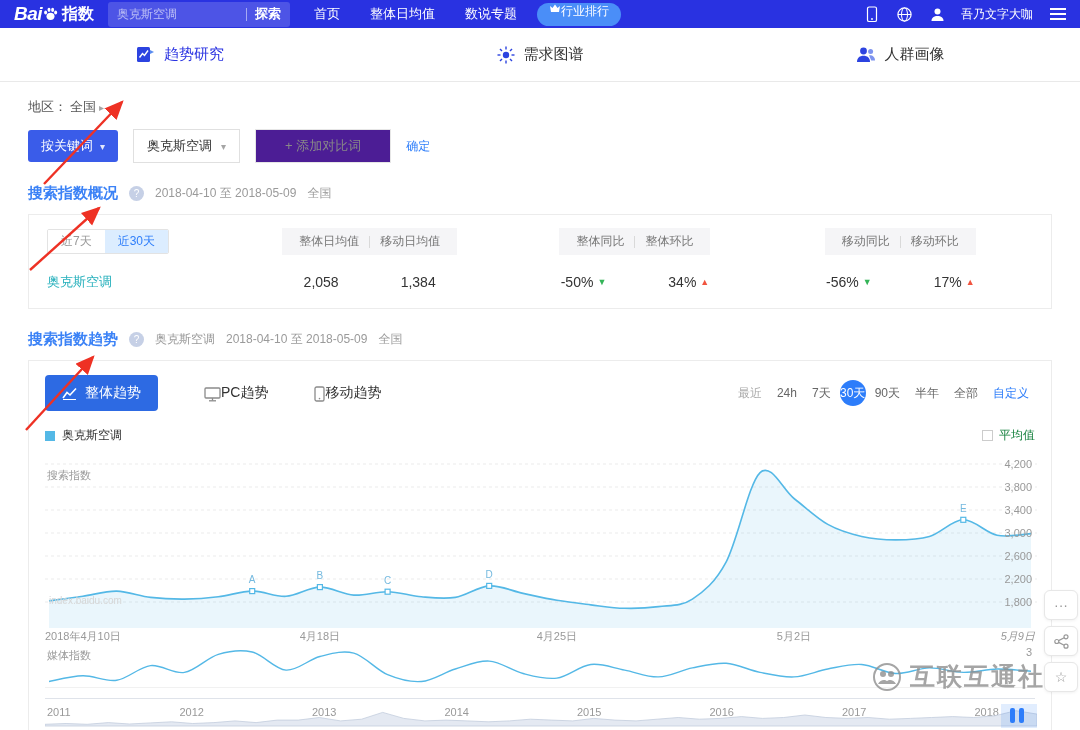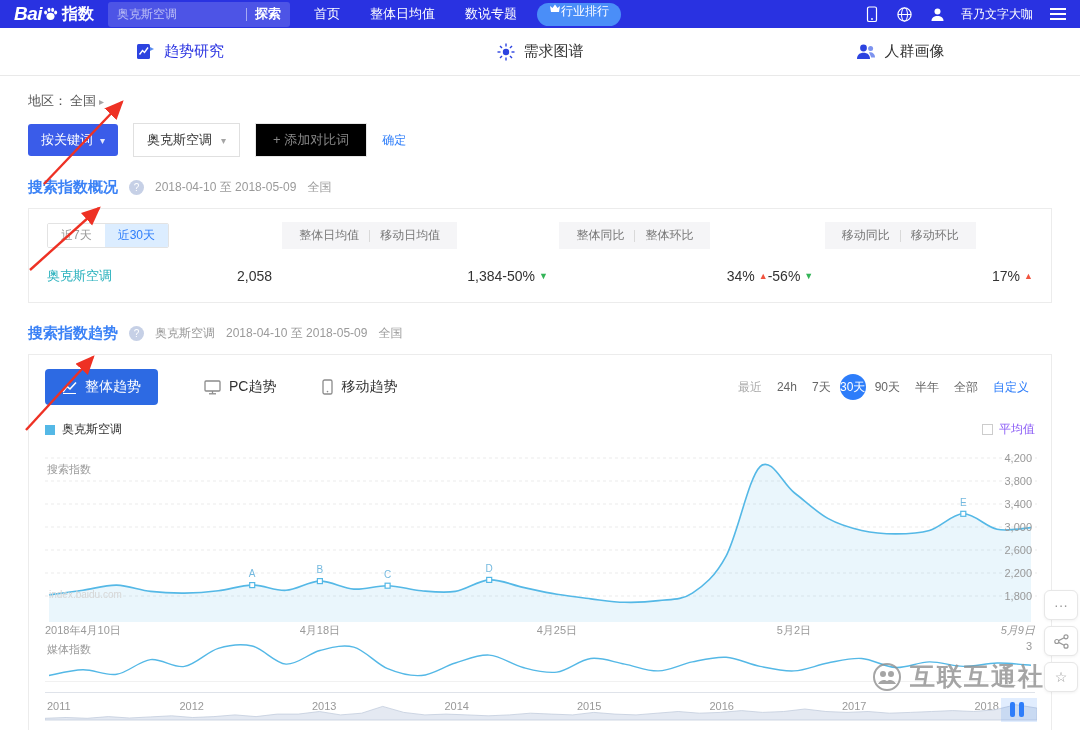--- a/index.html
+++ b/index.html
@@ -20,71 +20,71 @@
   .search-btn{background:none;border:none;color:#fff;font-size:13px;font-weight:bold;cursor:pointer}
   .topnav{display:flex;gap:30px;margin-left:24px;font-size:13px}
   .topnav .tlink{color:#fff;cursor:pointer}
   .rank-pill{margin-left:20px;display:flex;align-items:flex-start;background:#4a8ef8;border-radius:12px;height:23px;padding:0 12px;font-size:12px;cursor:pointer}
   .topbar-right{margin-left:auto;display:flex;align-items:center;gap:17px;font-size:12px}
   .user-chip{display:flex;align-items:center;gap:16px;cursor:pointer}
   .burger{display:flex;flex-direction:column;gap:3px;cursor:pointer}
   .burger i{display:block;width:16px;height:2px;background:#fff}
 
   
-  .subnav{height:48px;background:#fff;border-bottom:1px solid #e9e9e9;display:flex;align-items:center}
+  .subnav{height:54px;background:#fff;border-bottom:1px solid #e9e9e9;display:flex;align-items:center}
   .subnav-item{flex:1;display:flex;align-items:center;justify-content:center;gap:9px;font-size:15px;color:#333;cursor:pointer}
   .subnav-item.active{color:#2932e1}
 
   
   .main{padding:10px 28px 0}
   .region-row{margin-top:6px;font-size:13px;color:#555;display:flex;align-items:center;gap:3px}
   .caret{color:#a5a5a5;font-size:10px}
   .controls{display:flex;align-items:center;gap:15px;margin-top:13px}
   .btn-primary{background:#3a5ce9;color:#fff;font-size:13px;border:none;border-radius:3px;padding:7px 13px;display:flex;align-items:center;gap:7px;cursor:pointer}
   .btn-primary .caret{color:rgba(255,255,255,.85)}
   .kw-chip{background:#fff;border:1px solid #e0e0e0;font-size:13px;color:#333;padding:7px 13px;display:flex;align-items:center;gap:9px;cursor:pointer}
-  .add-chip{background:#000000;border:1px solid #e6e6e6;font-size:13px;color:#888;padding:7px 17px;cursor:pointer}
+  .add-chip{background:#4c1d95;border:1px solid #e6e6e6;font-size:13px;color:#888;padding:7px 29px;cursor:pointer}
   .confirm-btn{background:none;border:none;color:#2d7dfa;font-size:12px;cursor:pointer}
   .section-head{display:flex;align-items:center;gap:11px;margin-top:21px}
   .section-title{font-size:15px;font-weight:bold;color:#3b82f6}
   .help{width:15px;height:15px;border-radius:50%;background:#c6d0e6;color:#fff;font-size:10px;display:flex;align-items:center;justify-content:center;cursor:pointer}
   .meta{font-size:12px;color:#9a9a9a}
   .box{border:1px solid #ececec;background:#fff;margin-top:11px}
 
   
   .ov{padding:13px 18px 17px}
   .ov-head{display:flex;align-items:center}
   .ov-col-kw{width:190px}
   .seg{display:inline-flex;border:1px solid #e3e3e3;border-radius:2px;overflow:hidden;font-size:12px}
   .seg span{padding:3px 13px;color:#999;background:#fff;cursor:pointer}
   .seg span.active{background:#dcedff;color:#2d7dfa}
   .ov-group{flex:1;text-align:center}
   .hdr-pill{display:inline-flex;align-items:center;gap:10px;background:#f5f5f7;color:#777;font-size:12px;padding:5px 17px}
   .hdr-pill i{width:1px;height:12px;background:#d9d9d9}
   .ov-row{display:flex;align-items:center;margin-top:17px}
   .kw-link{color:#26b0bc;font-size:13px;cursor:pointer}
-  .vals{display:flex;justify-content:space-between;align-items:center;gap:62px;font-size:14px;color:#333}
+  .vals{display:flex;justify-content:center;align-items:center;gap:62px;font-size:14px;color:#333}
   .pct{display:flex;align-items:center;gap:4px}
   .tri{font-size:9px}
   .tri.down{color:#34b458}
   .tri.up{color:#f1543f}
 
   
   .tr{padding:14px 16px 8px;position:relative}
   .tr-tabs{display:flex;align-items:center}
   .btn-trend{background:#2d6ae3;color:#fff;border:none;border-radius:4px;padding:9px 17px;font-size:14px;display:flex;align-items:center;gap:8px;cursor:pointer}
-  .tab-plain{display:flex;align-items:center;gap:8px;margin-left:46px;font-size:14px;color:#333;cursor:pointer}
+  .tab-plain{display:flex;align-items:flex-end;margin-left:46px;font-size:14px;color:#333;cursor:pointer}
   .ranges{margin-left:auto;display:flex;align-items:center;gap:3px;font-size:12px;color:#666}
   .ranges .r{padding:0 6px;height:26px;line-height:26px;cursor:pointer}
   .ranges .caption{color:#aaa;cursor:default}
   .ranges .active{background:#2d7dfa;color:#fff;border-radius:50%;width:26px;padding:0;text-align:center}
   .ranges .link{color:#2d7dfa}
   .legend-row{display:flex;align-items:center;margin-top:16px;font-size:12px;color:#333}
   .lg-sq{width:10px;height:10px;background:#54b8e6;margin-right:7px}
-  .avg{margin-left:auto;display:flex;align-items:center;gap:6px;color:#8b5cf6;cursor:pointer}
+  .avg{margin-left:auto;display:flex;align-items:center;gap:6px;color:#15803d;cursor:pointer}
   .cb{width:11px;height:11px;border:1px solid #ccc;background:#fff}
   .chart-wrap{position:relative;margin-top:6px}
   .axis-label{position:absolute;left:2px;top:18px;font-size:11px;color:#999}
   .ytick{position:absolute;right:3px;font-size:11px;color:#999;transform:translateY(-50%);line-height:1}
   .wm{position:absolute;left:4px;bottom:22px;font-size:10px;color:#d6d6d6}
   .xticks{position:relative;height:16px;font-size:11px;color:#999}
   .xticks span{position:absolute;top:1px;white-space:nowrap}
   .media-wrap{position:relative;margin-top:2px;height:48px}
   .media-label{position:absolute;left:2px;top:2px;font-size:11px;color:#999}
   .media-max{position:absolute;right:3px;top:0;font-size:11px;color:#999}

